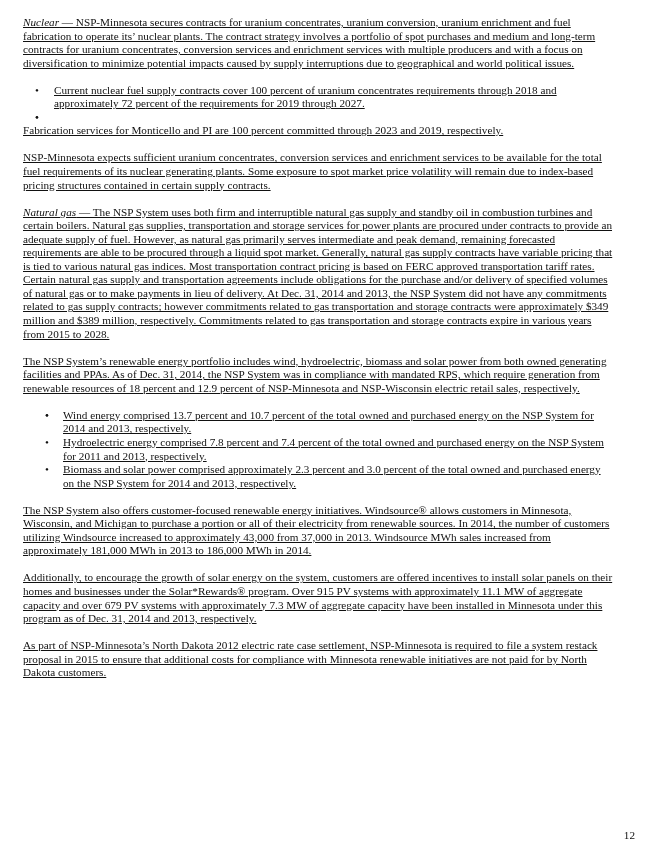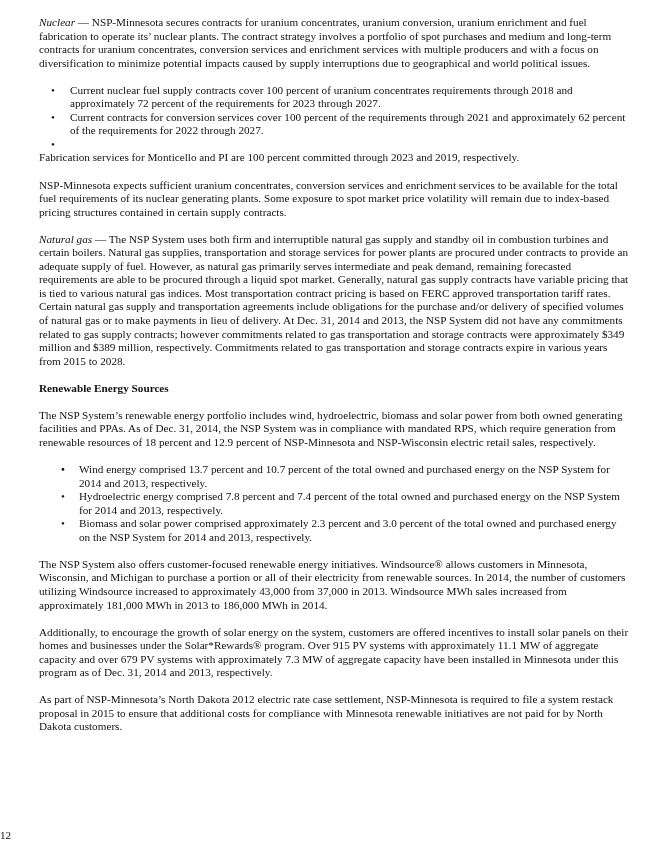--- a/index.html
+++ b/index.html
@@ -12,23 +12,24 @@
     height: 868px;
     position: relative;
     overflow: hidden;
     font-family: "Liberation Serif", "DejaVu Serif", serif;
     font-size: 11.2px;
     line-height: 13.55px;
     color: #111111;
   }
   .page {
     position: absolute;
-    left: 39px;
+    left: 23px;
     top: 16px;
     width: 590px;
+    text-decoration: underline;
   }
   p {
     margin: 0 0 13.55px 0;
   }
   .it { font-style: italic; }
   .heading {
     font-weight: bold;
     margin: 0 0 13.55px 0;
   }
   ul.bullets {
@@ -46,52 +47,51 @@
     position: absolute;
     top: 0;
   }
   ul.bullets.l1 li .dot { left: 12px; }
   ul.bullets.l2 li .dot { left: 22px; }
   .page-number {
     position: absolute;
     left: 0;
     width: 635px;
     top: 829px;
-    text-align: left;
+    text-align: right;
     font-size: 11.2px;
   }
 </style>
 </head>
 <body>
 
 <div class="page">
 
   <p><span class="it">Nuclear</span><span> — NSP-Minnesota secures contracts for uranium concentrates, uranium conversion, uranium enrichment and fuel fabrication to operate its’ nuclear plants.  The contract strategy involves a portfolio of spot purchases and medium and long-term contracts for uranium concentrates, conversion services and enrichment services with multiple producers and with a focus on diversification to minimize potential impacts caused by supply interruptions due to geographical and world political issues.</span></p>
 
   <ul class="bullets l1">
-    <li><span class="dot">•</span><span>Current nuclear fuel supply contracts cover 100 percent of uranium concentrates requirements through 2018 and approximately 72 percent of the requirements for 2023 through 2027.</span></li>
-    <li><span class="dot">•</span><span>Current contracts for conversion services cover 100 percent of the requirements through 2021 and approximately 62 percent of the requirements for 2022 through 2027.</span></li>
+    <li><span class="dot">•</span><span>Current nuclear fuel supply contracts cover 100 percent of uranium concentrates requirements through 2018 and approximately 72 percent of the requirements for 2019 through 2027.</span></li>
+    <li><span class="dot">•</span></li>
     <li><span class="dot">•</span></li>
   </ul>
 
   <p>Fabrication services for Monticello and PI are 100 percent committed through 2023 and 2019, respectively.</p>
 
   <p>NSP-Minnesota expects sufficient uranium concentrates, conversion services and enrichment services to be available for the total fuel requirements of its nuclear generating plants.  Some exposure to spot market price volatility will remain due to index-based pricing structures contained in certain supply contracts.</p>
 
   <p><span class="it">Natural gas</span><span> — The NSP System uses both firm and interruptible natural gas supply and standby oil in combustion turbines and certain boilers.  Natural gas supplies, transportation and storage services for power plants are procured under contracts to provide an adequate supply of fuel.  However, as natural gas primarily serves intermediate and peak demand, remaining forecasted requirements are able to be procured through a liquid spot market.  Generally, natural gas supply contracts have variable pricing that is tied to various natural gas indices.  Most transportation contract pricing is based on FERC approved transportation tariff rates. Certain natural gas supply and transportation agreements include obligations for the purchase and/or delivery of specified volumes of natural gas or to make payments in lieu of delivery.  At Dec. 31, 2014 and 2013, the NSP System did not have any commitments related to gas supply contracts; however commitments related to gas transportation and storage contracts were approximately $349 million and $389 million, respectively.  Commitments related to gas transportation and storage contracts expire in various years from 2015 to 2028.</span></p>
 
 
-  <p class="heading">Renewable Energy Sources</p>
 
   <p>The NSP System’s renewable energy portfolio includes wind, hydroelectric, biomass and solar power from both owned generating facilities and PPAs.  As of Dec. 31, 2014, the NSP System was in compliance with mandated RPS, which require generation from renewable resources of 18 percent and 12.9 percent of NSP-Minnesota and NSP-Wisconsin electric retail sales, respectively.</p>
 
   <ul class="bullets l2">
     <li><span class="dot">•</span></li>
     <li><span class="dot">•</span><span>Wind energy comprised 13.7 percent and 10.7 percent of the total owned and purchased energy on the NSP System for 2014 and 2013, respectively.</span></li>
-    <li><span class="dot">•</span><span>Hydroelectric energy comprised 7.8 percent and 7.4 percent of the total owned and purchased energy on the NSP System for 2014 and 2013, respectively.</span></li>
+    <li><span class="dot">•</span><span>Hydroelectric energy comprised 7.8 percent and 7.4 percent of the total owned and purchased energy on the NSP System for 2011 and 2013, respectively.</span></li>
     <li><span class="dot">•</span><span>Biomass and solar power comprised approximately 2.3 percent and 3.0 percent of the total owned and purchased energy on the NSP System for 2014 and 2013, respectively.</span></li>
   </ul>
 
   <p>The NSP System also offers customer-focused renewable energy initiatives.  Windsource® allows customers in Minnesota, Wisconsin, and Michigan to purchase a portion or all of their electricity from renewable sources.  In 2014, the number of customers utilizing Windsource increased to approximately 43,000 from 37,000 in 2013. Windsource MWh sales increased from approximately 181,000 MWh in 2013 to 186,000 MWh in 2014.</p>
 
   <p>Additionally, to encourage the growth of solar energy on the system, customers are offered incentives to install solar panels on their homes and businesses under the Solar*Rewards® program.  Over 915 PV systems with approximately 11.1 MW of aggregate capacity and over 679 PV systems with approximately 7.3 MW of aggregate capacity have been installed in Minnesota under this program as of Dec. 31, 2014 and 2013, respectively.</p>
 
   <p>As part of NSP-Minnesota’s North Dakota 2012 electric rate case settlement, NSP-Minnesota is required to file a system restack proposal in 2015 to ensure that additional costs for compliance with Minnesota renewable initiatives are not paid for by North Dakota customers.</p>
 
 </div>

